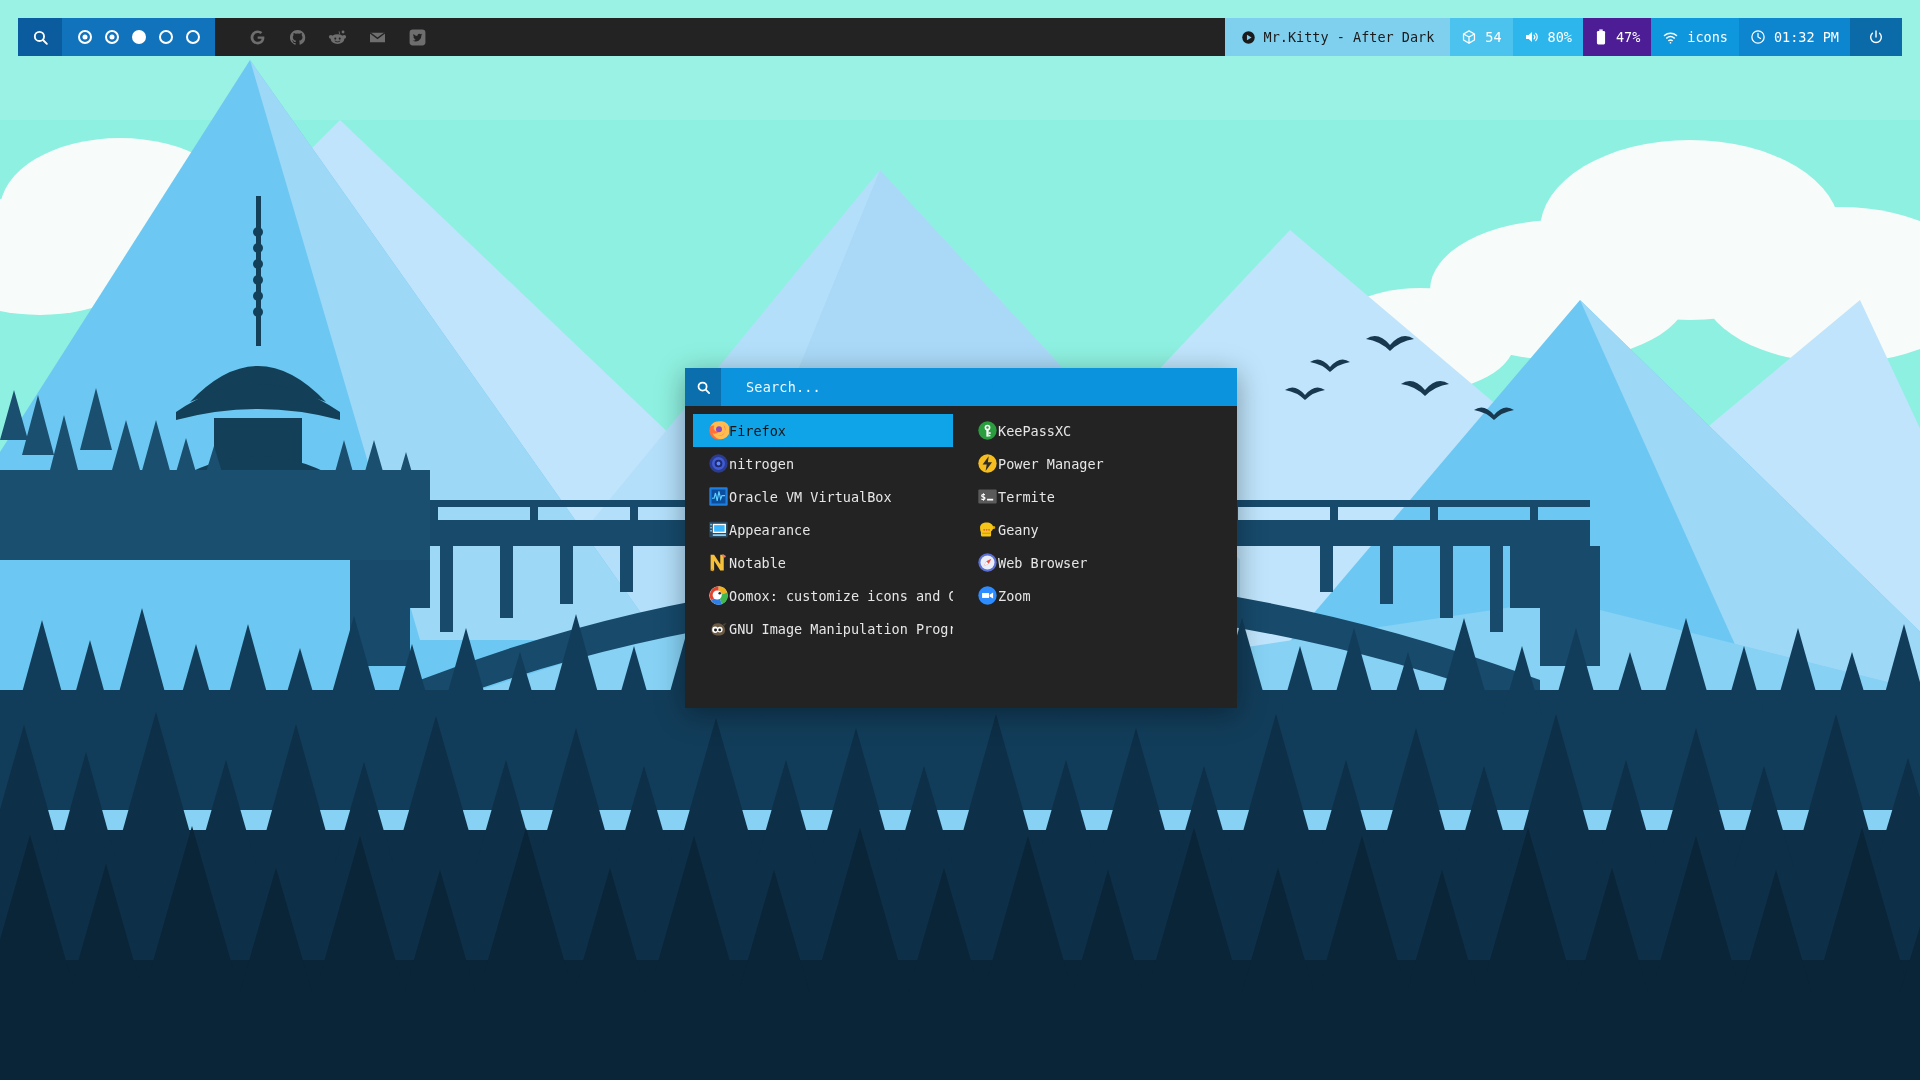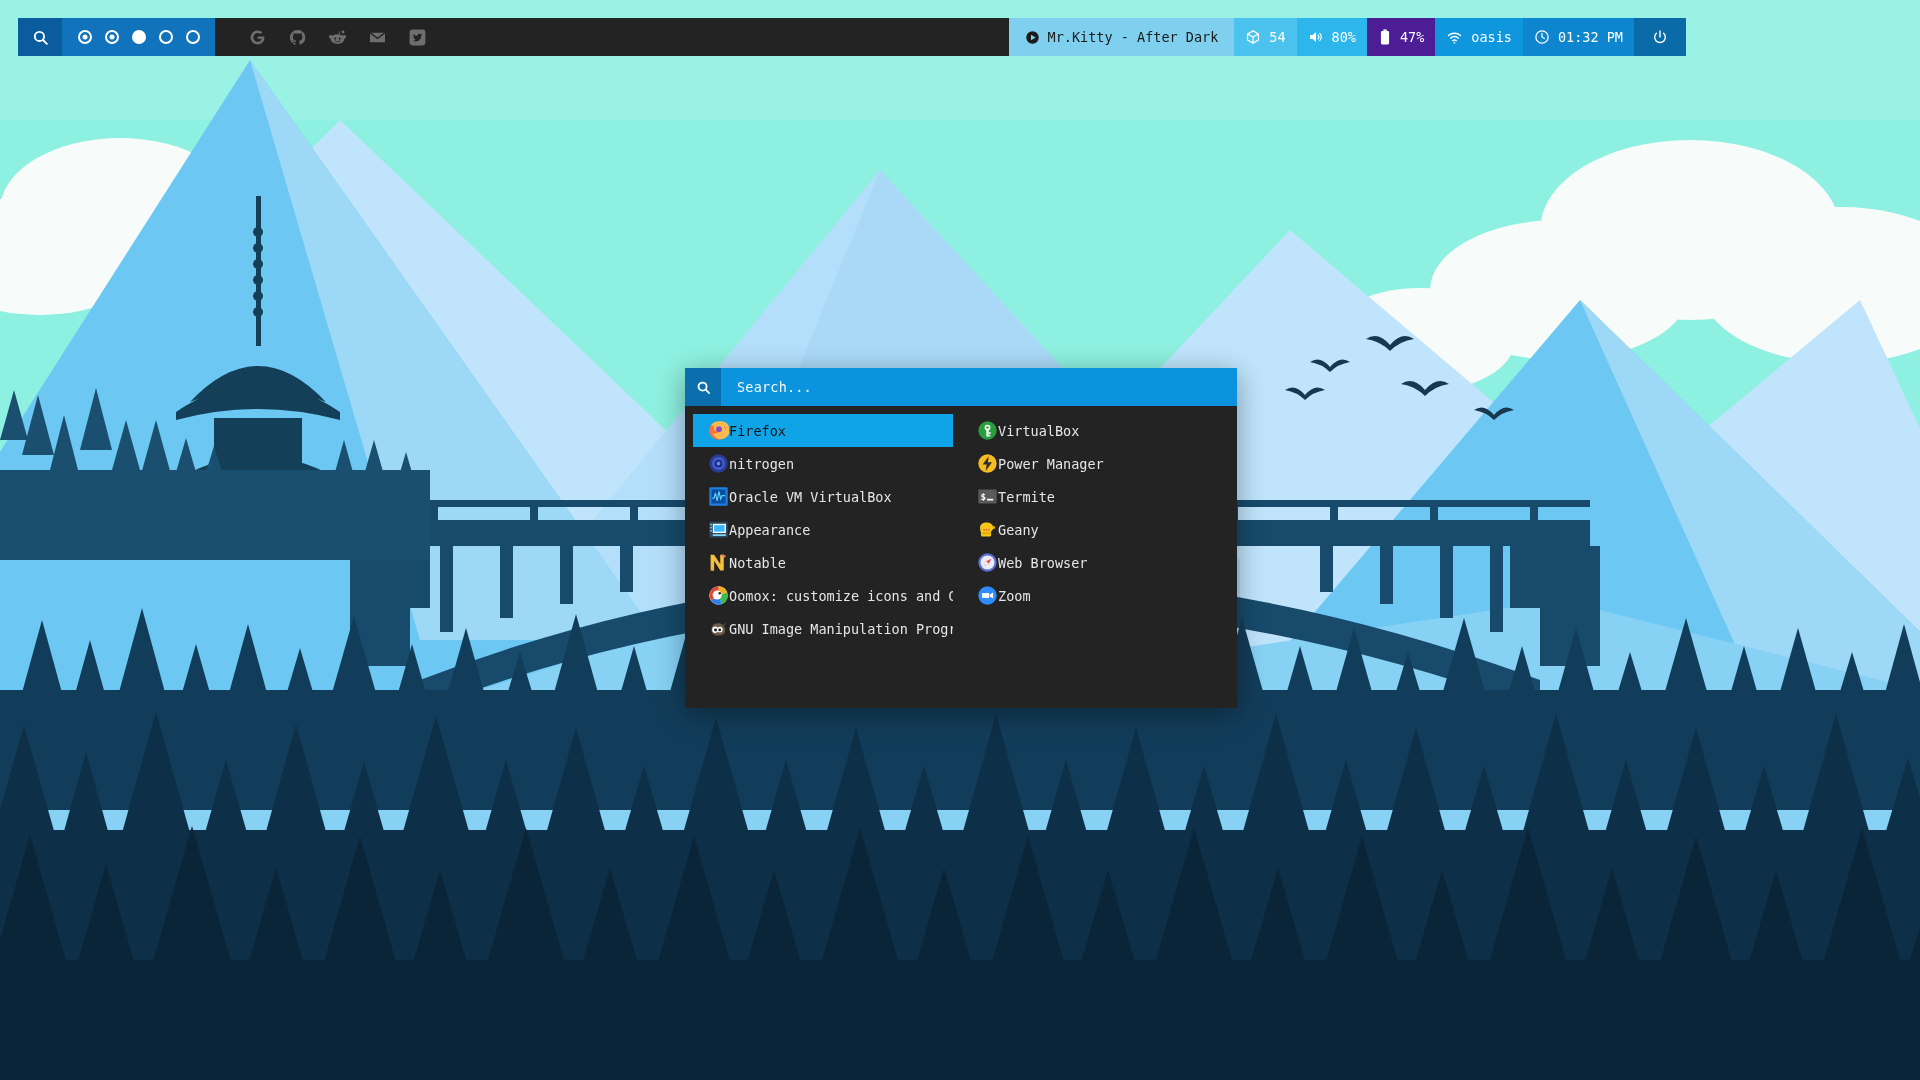--- a/index.html
+++ b/index.html
@@ -9,21 +9,21 @@
     background:#7fd4f5;
     position:relative;
   }
 
   
   #wallpaper { position:absolute; inset:0; width:1920px; height:1080px; }
 
   
   #bar {
     position:absolute; left:18px; top:18px;
-    width:1668px; height:38px;
+    width:1884px; height:38px;
     display:flex; align-items:stretch;
     background:#232323;
     font-size:13.5px;
     z-index:50;
   }
   .bar-left { display:flex; align-items:stretch; }
   .bar-right { display:flex; align-items:stretch; margin-left:auto; }
   .bar-mid { flex:1; }
 
   .bar-search {
@@ -87,21 +87,21 @@
   #search-input-wrap { flex:1; display:flex; align-items:center; position:relative; }
   #search-pill {
     position:absolute; left:0; top:3px;
     width:272px; height:32px;
     background:#0c93de; border-radius:0 16px 16px 0;
   }
   #search-input {
     position:relative; z-index:2;
     border:0; outline:0; background:transparent;
     color:#ffffff; font-family:inherit; font-size:13.5px;
-    padding-left:16px; width:100%; height:32px; letter-spacing:.2px;
+    padding-left:25px; width:100%; height:32px; letter-spacing:.2px;
   }
   #search-input::placeholder { color:#ffffff; opacity:.95; }
 
   #applist {
     padding:8px 0 0 0; display:flex;
   }
   .col { width:276px; }
   .app-row {
     height:33px; display:flex; align-items:center;
     padding-left:15px; margin:0 8px 0 8px;
@@ -437,21 +437,21 @@
 
     <div class="mod" id="mod-net">
       <span class="glyph">
         <svg width="17" height="17" viewBox="0 0 24 24" fill="none" stroke="#fff" stroke-width="2.1" stroke-linecap="round">
           <path d="M3.5 9.2a13 13 0 0 1 17 0"></path>
             <path d="M6.6 12.8a8.6 8.6 0 0 1 10.8 0"></path>
           <path d="M9.6 16.3a4.2 4.2 0 0 1 4.8 0"></path>
             <circle cx="12" cy="19.4" r="1.2" fill="#fff" stroke="none"></circle>
         </svg>
       </span>
-      <span>oasis</span>
+      <span>icons</span>
     </div>
 
     <div class="mod" id="mod-clock">
       <span class="glyph">
         <svg width="16" height="16" viewBox="0 0 24 24" fill="none" stroke="#fff" stroke-width="1.9" stroke-linecap="round">
           <circle cx="12" cy="12" r="9.2"></circle>
             <path d="M12 6.6V12l3.8 2.3"></path>
         </svg>
       </span>
       <span>01:32 PM</span>
@@ -586,21 +586,21 @@
         <span class="app-icon">
           <svg width="21" height="21" viewBox="0 0 24 24">
             <circle cx="12" cy="12" r="10.5" fill="#2a9d3f"></circle>
             <circle cx="12" cy="8.6" r="3.3" fill="#ffffff"></circle>
             <circle cx="12" cy="8.6" r="1.4" fill="#2a9d3f"></circle>
             <rect x="10.7" y="11" width="2.6" height="8" fill="#ffffff"></rect>
             <rect x="13.3" y="14" width="2.4" height="1.8" fill="#ffffff"></rect>
             <rect x="13.3" y="17" width="2" height="1.7" fill="#ffffff"></rect>
           </svg>
         </span>
-        <span>VirtualBox</span>
+        <span>KeePassXC</span>
       </div>
 
       <div class="app-row">
         <span class="app-icon">
           <svg width="21" height="21" viewBox="0 0 24 24">
             <circle cx="12" cy="12" r="10.5" fill="#f5bd1f"></circle>
             <polygon points="13.4,3.6 6.4,13.2 11.1,13.2 9.8,20.6 17.2,10.6 12.4,10.6" fill="#2d2d2d"></polygon>
           </svg>
         </span>
         <span>Power Manager</span>

